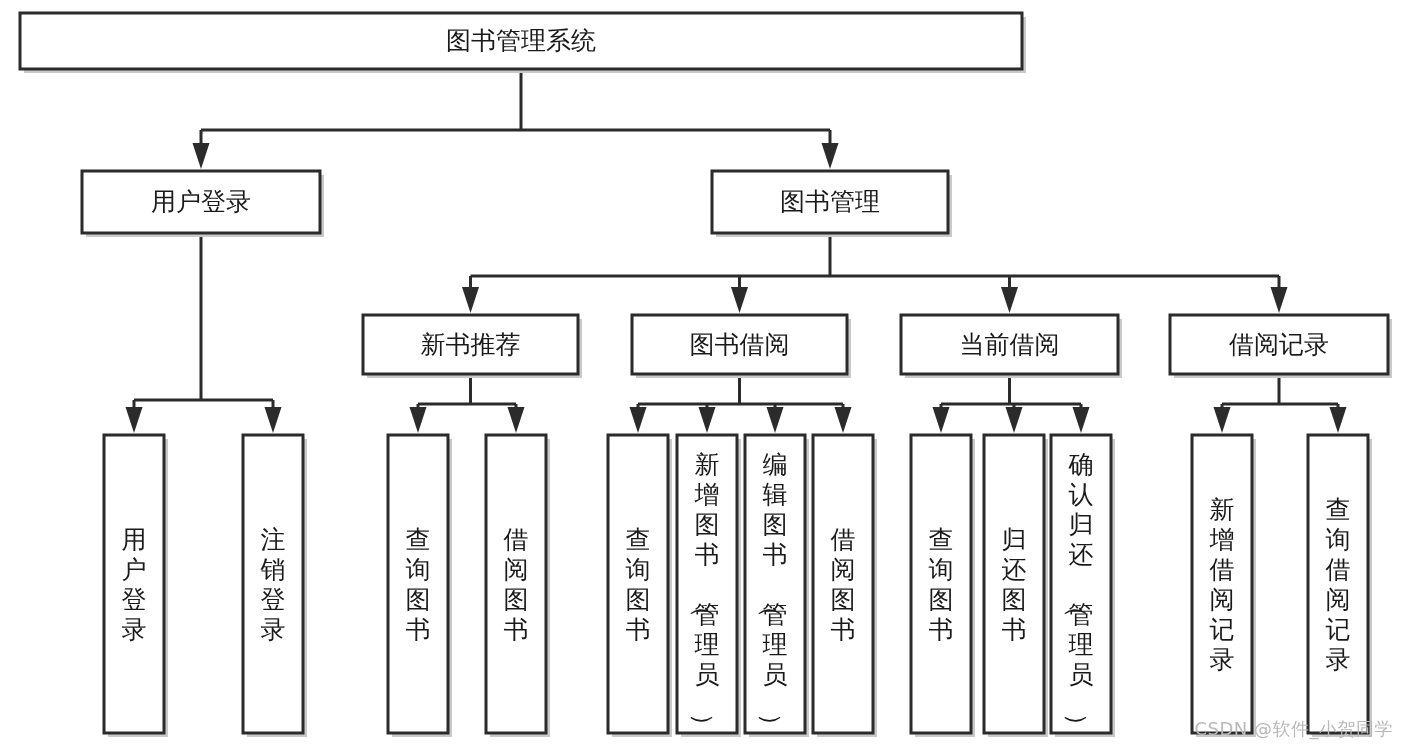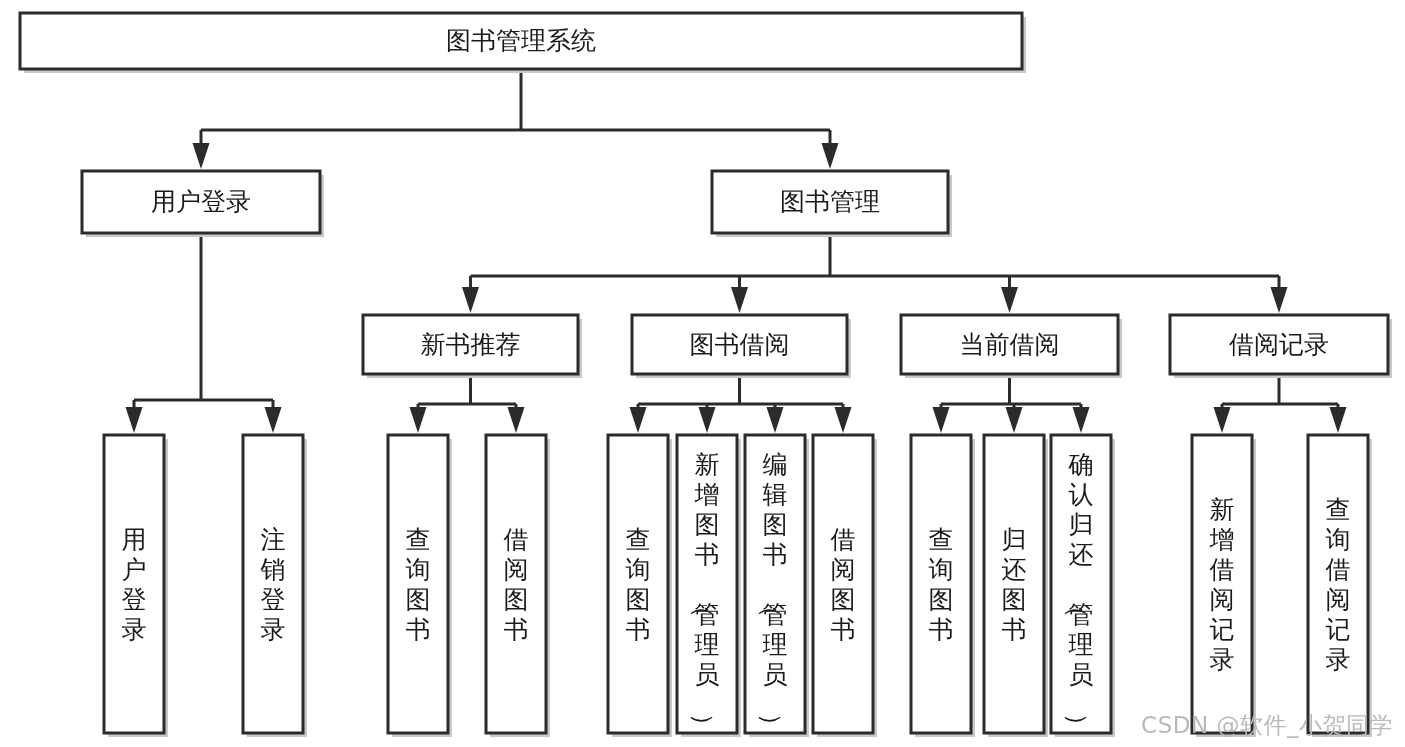--- a/index.html
+++ b/index.html
@@ -57,21 +57,21 @@
     font-family: "DejaVu Sans", "Liberation Sans", sans-serif;
     font-size: 25px;
     fill: #1a1a1a;
     text-anchor: middle;
   }
   .watermark {
     position: absolute;
     right: 12px;
     bottom: 6px;
     font-family: "DejaVu Sans", "Liberation Sans", sans-serif;
-    font-size: 23px;
+    font-size: 18px;
     color: #b9b9b9;
     letter-spacing: 0.5px;
     white-space: nowrap;
     user-select: none;
   }
 </style>
 </head>
 <body>
 
 <div id="diagram-root">

